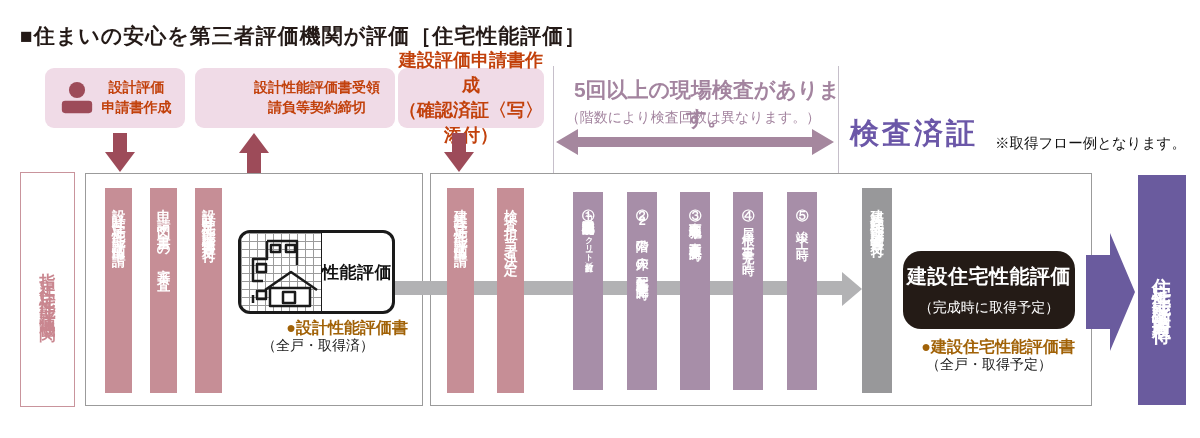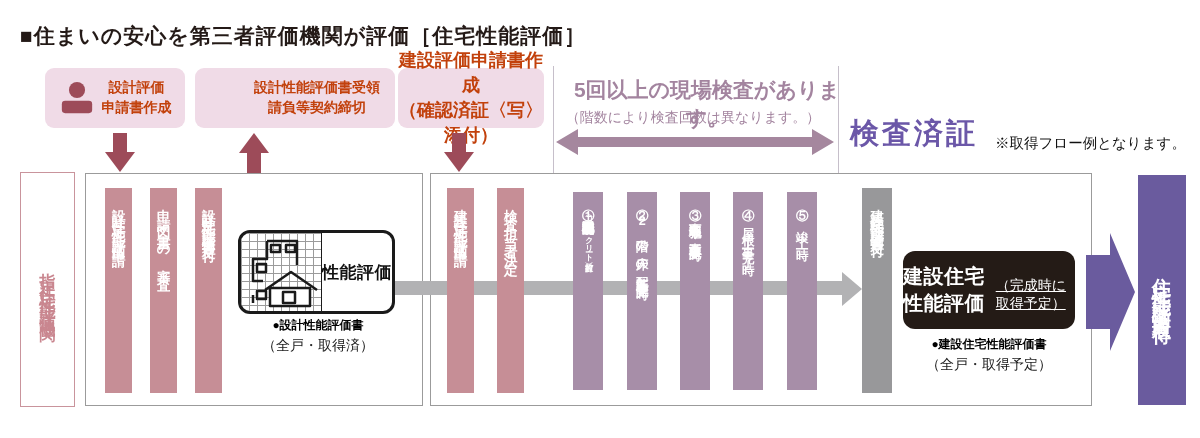--- a/index.html
+++ b/index.html
@@ -42,27 +42,27 @@
          background:#fff;display:flex;overflow:hidden;box-sizing:border-box;}
   .stamp-grid{width:80px;position:relative;
      background-image:repeating-linear-gradient(#9b9b9b 0 1px,transparent 1px 8px),
                       repeating-linear-gradient(90deg,#9b9b9b 0 1px,transparent 1px 8px);}
   .stamp-text{flex:1;display:flex;flex-direction:column;border-left:1.5px solid #1a1a1a;}
   .stamp-top{font-family:"Liberation Serif",serif;font-weight:700;font-size:18px;color:#1a1a1a;
              text-align:center;letter-spacing:15px;padding:4px 0 2px 15px;border-bottom:2px solid #1a1a1a;}
   .stamp-bottom{flex:1;display:flex;align-items:center;justify-content:center;
                 font-size:17px;font-weight:900;color:#111;letter-spacing:0.5px;}
 
-  .caption{font-size:12px;color:#000000;text-align:center;font-weight:600;line-height:1.3;}
+  .caption{font-size:16px;color:#a16207;text-align:right;font-weight:600;line-height:1.3;}
   .caption2{font-size:14px;color:#1a1a1a;text-align:center;font-weight:500;}
 
-  .blackbox{left:903px;top:251px;width:172px;height:78px;background:#241b16;border-radius:12px;
-            display:flex;align-items:center;justify-content:center;color:#fff;}
+  .blackbox{left:903px;top:251px;width:172px;height:78px;background:#241b16;border-radius:18px;
+            display:flex;flex-direction:column;align-items:center;justify-content:center;color:#fff;}
   .blackbox .l1{font-size:20px;font-weight:800;letter-spacing:0.5px;}
-  .blackbox .l2{font-size:14px;margin-top:9px;text-decoration:underline;}
+  .blackbox .l2{font-size:14px;margin-top:9px;}
 
   .band{left:395px;top:281px;width:447px;height:14px;background:#b2b2b4;}
 
   .resultbox{left:1138px;top:175px;width:48px;height:230px;background:#6a5b9e;
              display:flex;align-items:center;justify-content:center;color:#fff;font-weight:700;font-size:19px;}
 </style>
 </head>
 <body>
 
 <div class="canvas">

